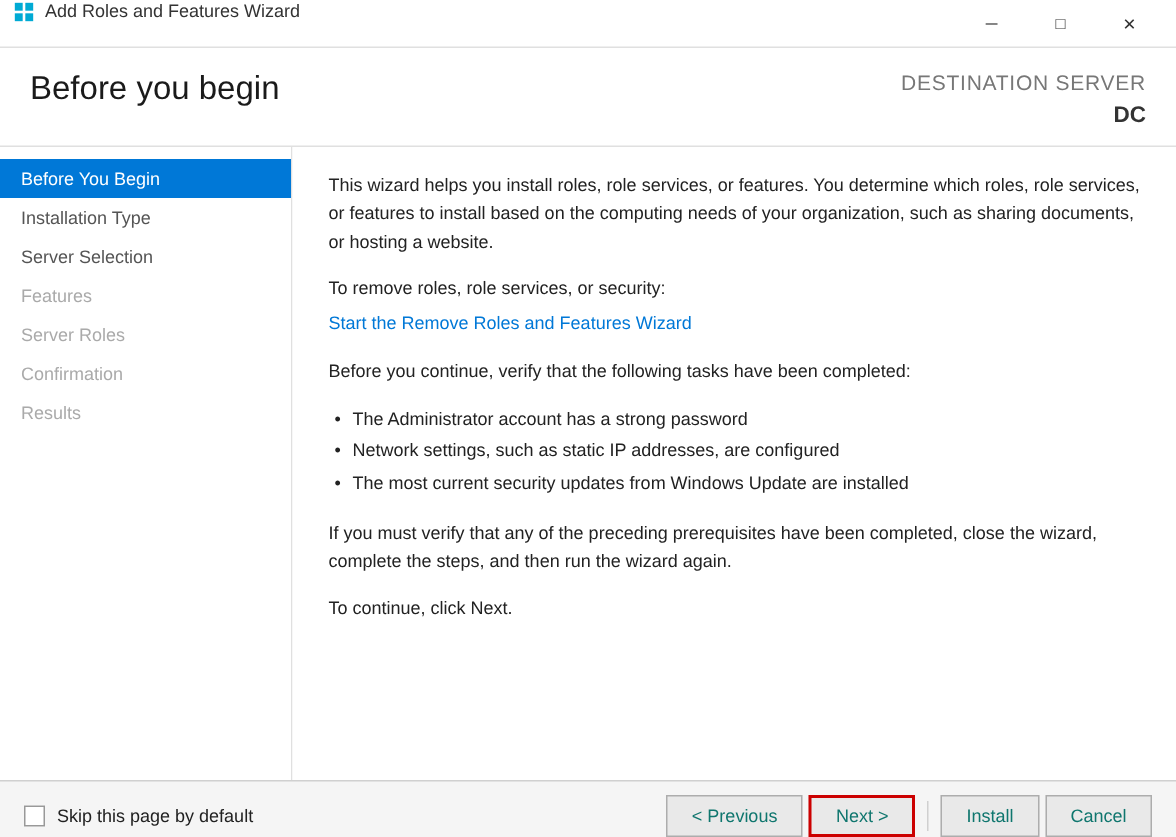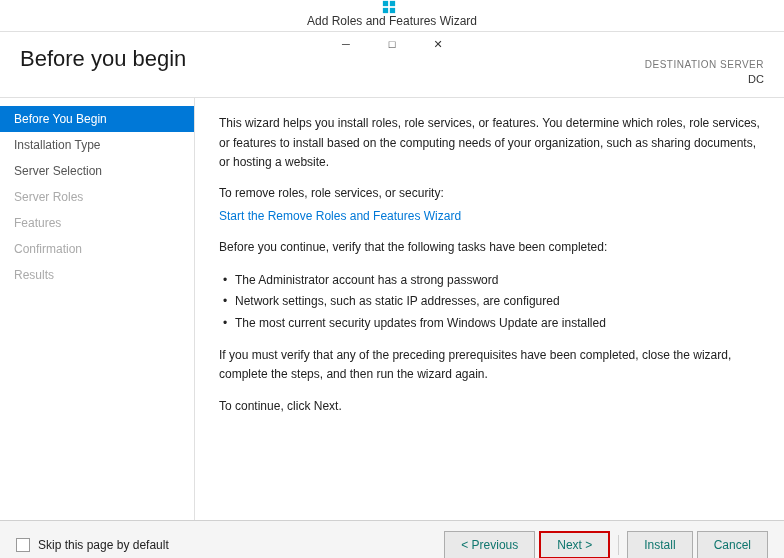--- a/index.html
+++ b/index.html
@@ -8,24 +8,22 @@
       height: 558px;
       font-family: 'Segoe UI', Arial, sans-serif;
       font-size: 12px;
       background: #f0f0f0;
       overflow: hidden;
     }
     .title-bar {
       background: #ffffff;
       height: 32px;
       display: flex;
-      align-items: center;
       padding: 0 8px;
       border-bottom: 1px solid #e0e0e0;
-      flex-direction: column;
     }
     .title-bar-icon {
       width: 16px;
       height: 16px;
       margin-right: 6px;
       display: flex;
       align-items: center;
       justify-content: center;
     }
     .title-bar-text {
@@ -62,30 +60,29 @@
       font-weight: 300;
       color: #1a1a1a;
     }
     .destination-server {
       text-align: right;
       font-size: 10px;
       color: #555;
       line-height: 1.4;
     }
     .destination-label {
-      font-size: 10px;
+      font-size: 14px;
       color: #777;
       letter-spacing: 0.5px;
       text-transform: uppercase;
-      margin-top: 12px;
     }
     .destination-name {
-      font-size: 11px;
+      font-size: 15px;
       color: #333;
-      font-weight: 400;
+      font-weight: 700;
     }
     .main-content {
       display: flex;
       height: calc(558px - 32px - 52px - 52px);
       background: #ffffff;
     }
     .sidebar {
       width: 195px;
       background: #ffffff;
       padding: 8px 0;
@@ -237,24 +234,24 @@
     <div class="sidebar-item active">
       <span>Before You Begin</span>
     </div>
     <div class="sidebar-item">
       <span>Installation Type</span>
     </div>
     <div class="sidebar-item">
       <span>Server Selection</span>
     </div>
     <div class="sidebar-item disabled">
+      <span>Features</span>
+    </div>
+    <div class="sidebar-item disabled">
       <span>Server Roles</span>
-    </div>
-    <div class="sidebar-item disabled">
-      <span>Features</span>
     </div>
     <div class="sidebar-item disabled">
       <span>Confirmation</span>
     </div>
     <div class="sidebar-item disabled">
       <span>Results</span>
     </div>
   </div>
 
   <div class="content-area">

